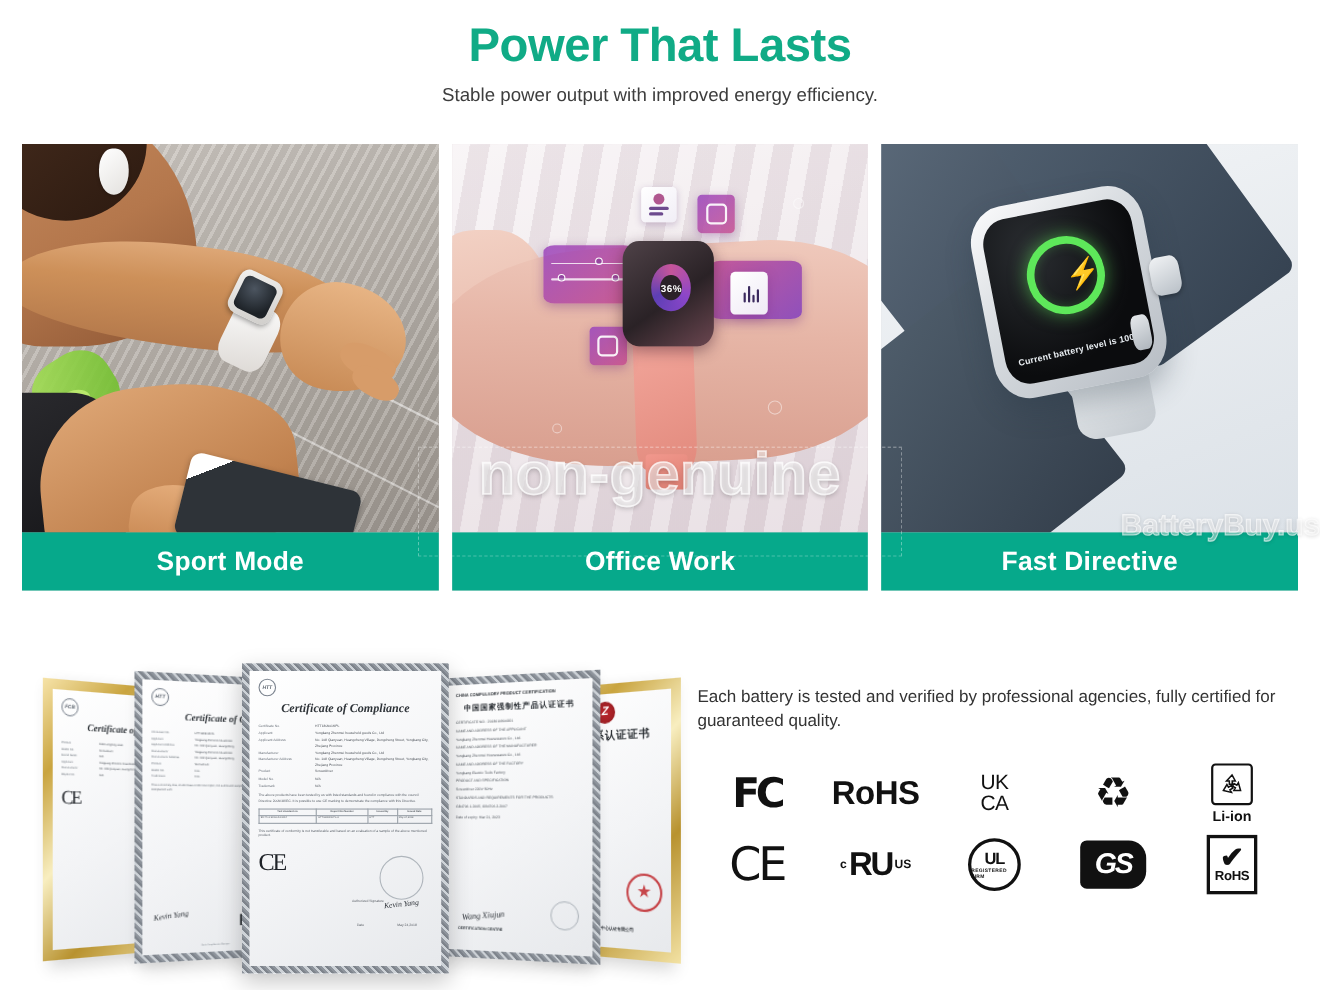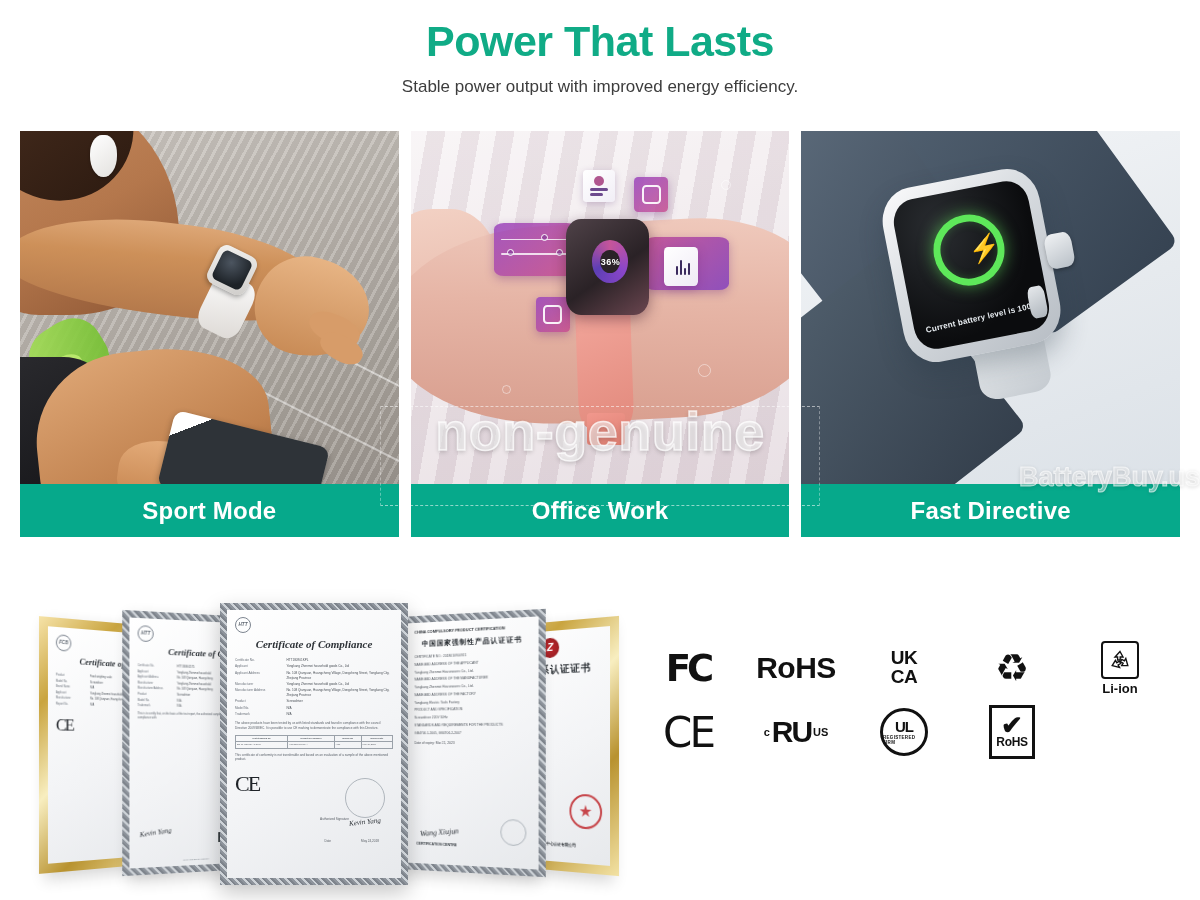--- a/index.html
+++ b/index.html
@@ -409,21 +409,21 @@
   }
   .badge{
     width:108px; height:64px;
     display:flex; align-items:center; justify-content:center;
     color:#111;
   }
   .b-fcc{ font-size:37px; font-weight:800; letter-spacing:-4px; font-family:"DejaVu Sans", sans-serif; }
   .b-rohs{ font-size:30px; font-weight:600; letter-spacing:-.5px; }
   .b-ukca{
     display:flex; flex-direction:column; align-items:center; justify-content:center;
-    font-size:19px; font-weight:700; line-height:.98; letter-spacing:-.5px;
+    font-size:19px; font-weight:400; line-height:.98; letter-spacing:-.5px;
   }
   .b-ce{ font-family:"DejaVu Sans", sans-serif; font-size:42px; font-weight:400; letter-spacing:-3px; }
   .b-liion{
     display:flex;flex-direction:column;align-items:center;gap:2px;
   }
   .b-liion .bx{
     width:38px;height:38px;border:2px solid #111;border-radius:4px;
     display:flex;align-items:center;justify-content:center;
   }
   .b-liion .lbl{ font-size:13px;font-weight:700; }
@@ -751,20 +751,21 @@
         <div class="cn-line">认证范围: 螺丝刀的生产</div>
         <div class="cn-line">有效期至: 2021年03月20日</div>
         <div class="redstamp">★</div>
         <div class="bluestamp">CQC</div>
         <div style="position:absolute;left:8px;right:8px;bottom:14px;text-align:center;font-size:4px;font-weight:700;color:#2e3338;">中国质量认证中心认证有限公司</div>
       </div>
     </div>
   </div>
 
   <div class="safety">
+    <p>Each battery is tested and verified by professional agencies, fully certified for guaranteed quality.</p>
 
     <div class="badges">
 
       <div class="brow">
         <div class="badge b-fcc">FC</div>
         <div class="badge b-rohs">RoHS</div>
         <div class="badge">
           <div class="b-ukca">
             <span>UK</span>
             <span>CA</span>
@@ -796,20 +797,23 @@
             <span class="us">US</span>
           </div>
         </div>
         <div class="badge">
           <div class="b-ul">
             <span class="ult">UL</span>
             <span class="ulb">REGISTERED FIRM</span>
           </div>
         </div>
         <div class="badge">
+          <span class="b-gs">GS</span>
+        </div>
+        <div class="badge">
           <div class="b-rohsck">
             <span class="ck">✔</span>
             <span class="lbl">RoHS</span>
           </div>
         </div>
       </div>
 
     </div>
   </div>
 

